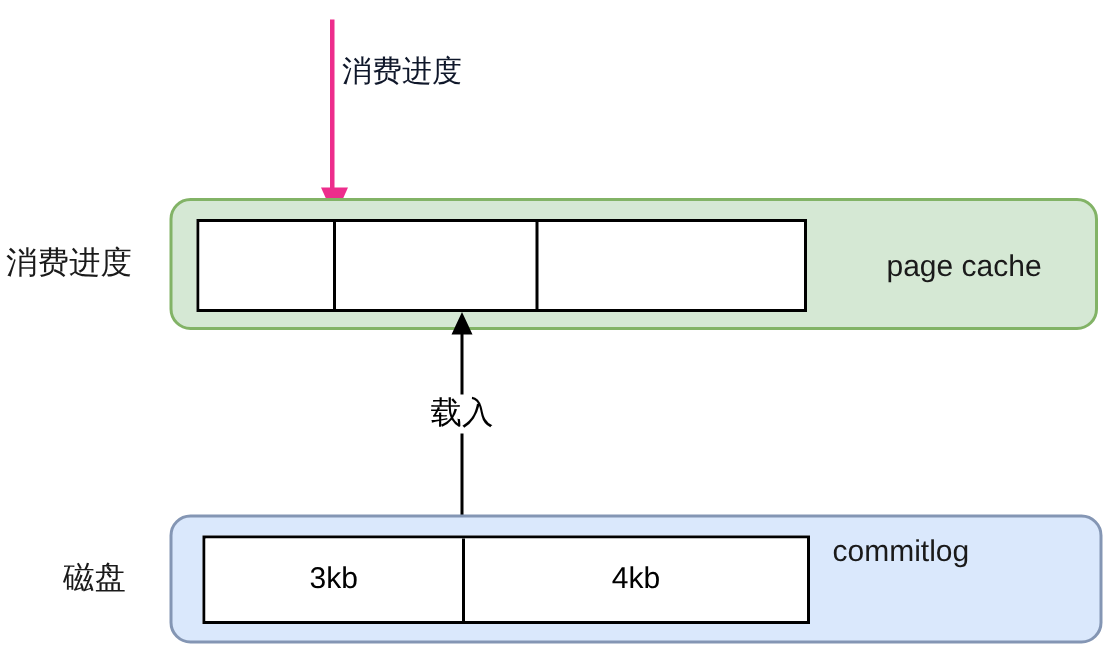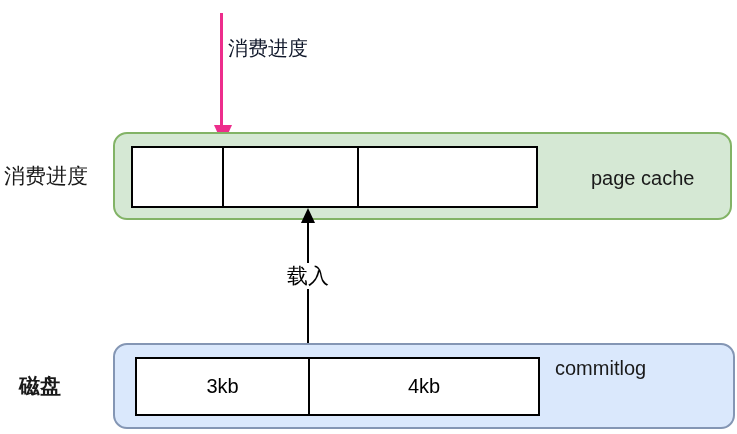--- a/index.html
+++ b/index.html
@@ -73,21 +73,21 @@
     <div class="seg w3"></div>
     <div class="seg w4"></div>
   </div>
 
   <div class="abs box-label" style="left:543px; top:166px;margin-left:48px;">page cache</div>
 
   <div class="abs black-head"></div>
   <div class="abs black-line"></div>
   <div class="abs load-label">载入</div>
 
-  <div class="abs row-label" style="left:19px; top:374px;font-weight:bold;">磁盘</div>
+  <div class="abs row-label" style="left:42px; top:374px;">磁盘</div>
 
   <div class="abs group-box disk-box"></div>
 
   <div class="abs seg-strip commitlog-strip">
     <div class="seg w3">3kb</div>
     <div class="seg w4">4kb</div>
   </div>
 
   <div class="abs box-label" style="left:555px; top:356px;">commitlog</div>
 

